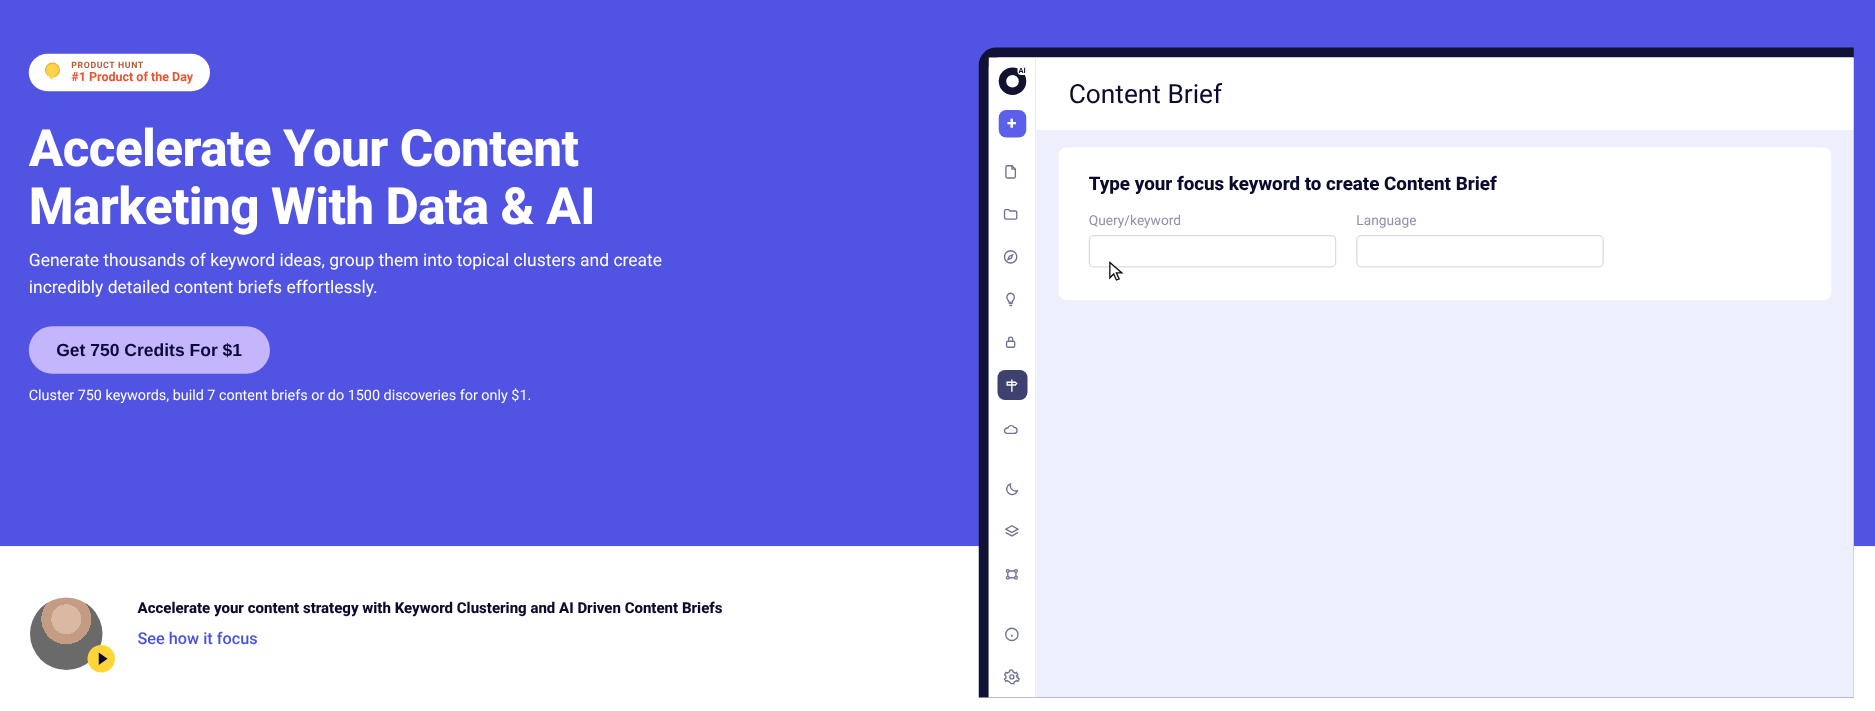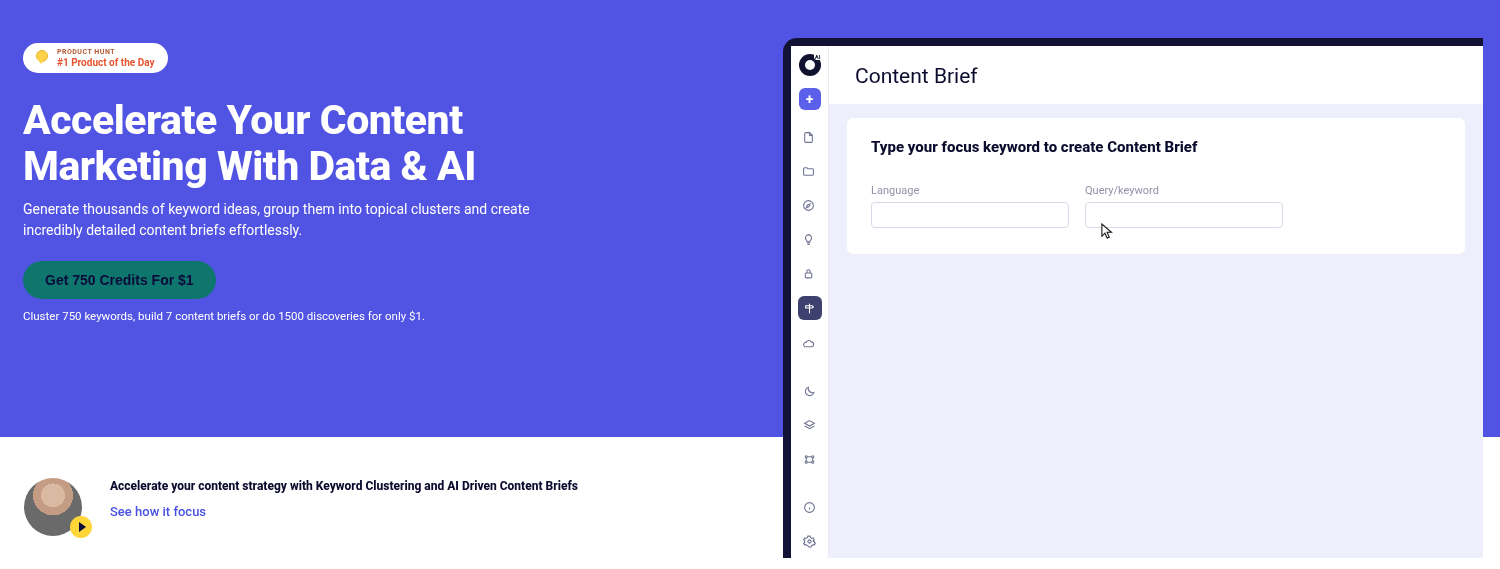--- a/index.html
+++ b/index.html
@@ -70,21 +70,21 @@
       left:23px; top:199px;
       color:#fff;
       font-size:14px;
       line-height:1.5;
       font-weight:400;
       max-width:560px;
     }
     .cta {
       position:absolute;
       left:23px; top:261px;
-      background:#0f766e;
+      background:#c4b5fd;
       color:#0b0b3a;
       font-weight:700;
       font-size:14px;
       border:none;
       border-radius:20px;
       padding:11px 22px;
       cursor:pointer;
     }
     .cta-sub {
       position:absolute;
@@ -247,21 +247,21 @@
     }
     .brief-card {
       background:#fff;
       border-radius:6px;
       padding:20px 24px 26px;
     }
     .brief-title {
       font-size:15px;
       font-weight:800;
       color:#0b0b2e;
-      margin-bottom:28px;
+      margin-bottom:14px;
     }
     .form-row { display:flex; gap:16px; }
     .field { display:flex; flex-direction:column; gap:5px; position:relative; }
     .field-label { font-size:11px; color:#8f92a9; }
     .field-input {
       width:198px;
       height:26px;
       border:1px solid #d9dae9;
       border-radius:4px;
       background:#fff;
@@ -399,29 +399,29 @@
 
       <div class="main-col">
         <div class="main-header">
           <div class="main-title">Content Brief</div>
         </div>
         <div class="main-body">
           <div class="brief-card">
             <div class="brief-title">Type your focus keyword to create Content Brief</div>
             <div class="form-row">
               <div class="field">
-                <label class="field-label">Language</label>
-                <input class="field-input" value="" style="">
-              </div>
-              <div class="field">
                 <label class="field-label">Query/keyword</label>
                 <input class="field-input" value="" style="">
                 <svg class="cursor-ptr" viewBox="0 0 16 18">
                     <path d="M1 1 L1 15 L4.5 11.5 L7 17 L9.5 16 L7 10.5 L12 10.5 Z" fill="#fff" stroke="#111" stroke-width="1.2"></path>
                   </svg>
               </div>
+              <div class="field">
+                <label class="field-label">Language</label>
+                <input class="field-input" value="" style="">
+              </div>
             </div>
           </div>
         </div>
       </div>
     </div>
   </div>
 </div>
 
 </body></html>

